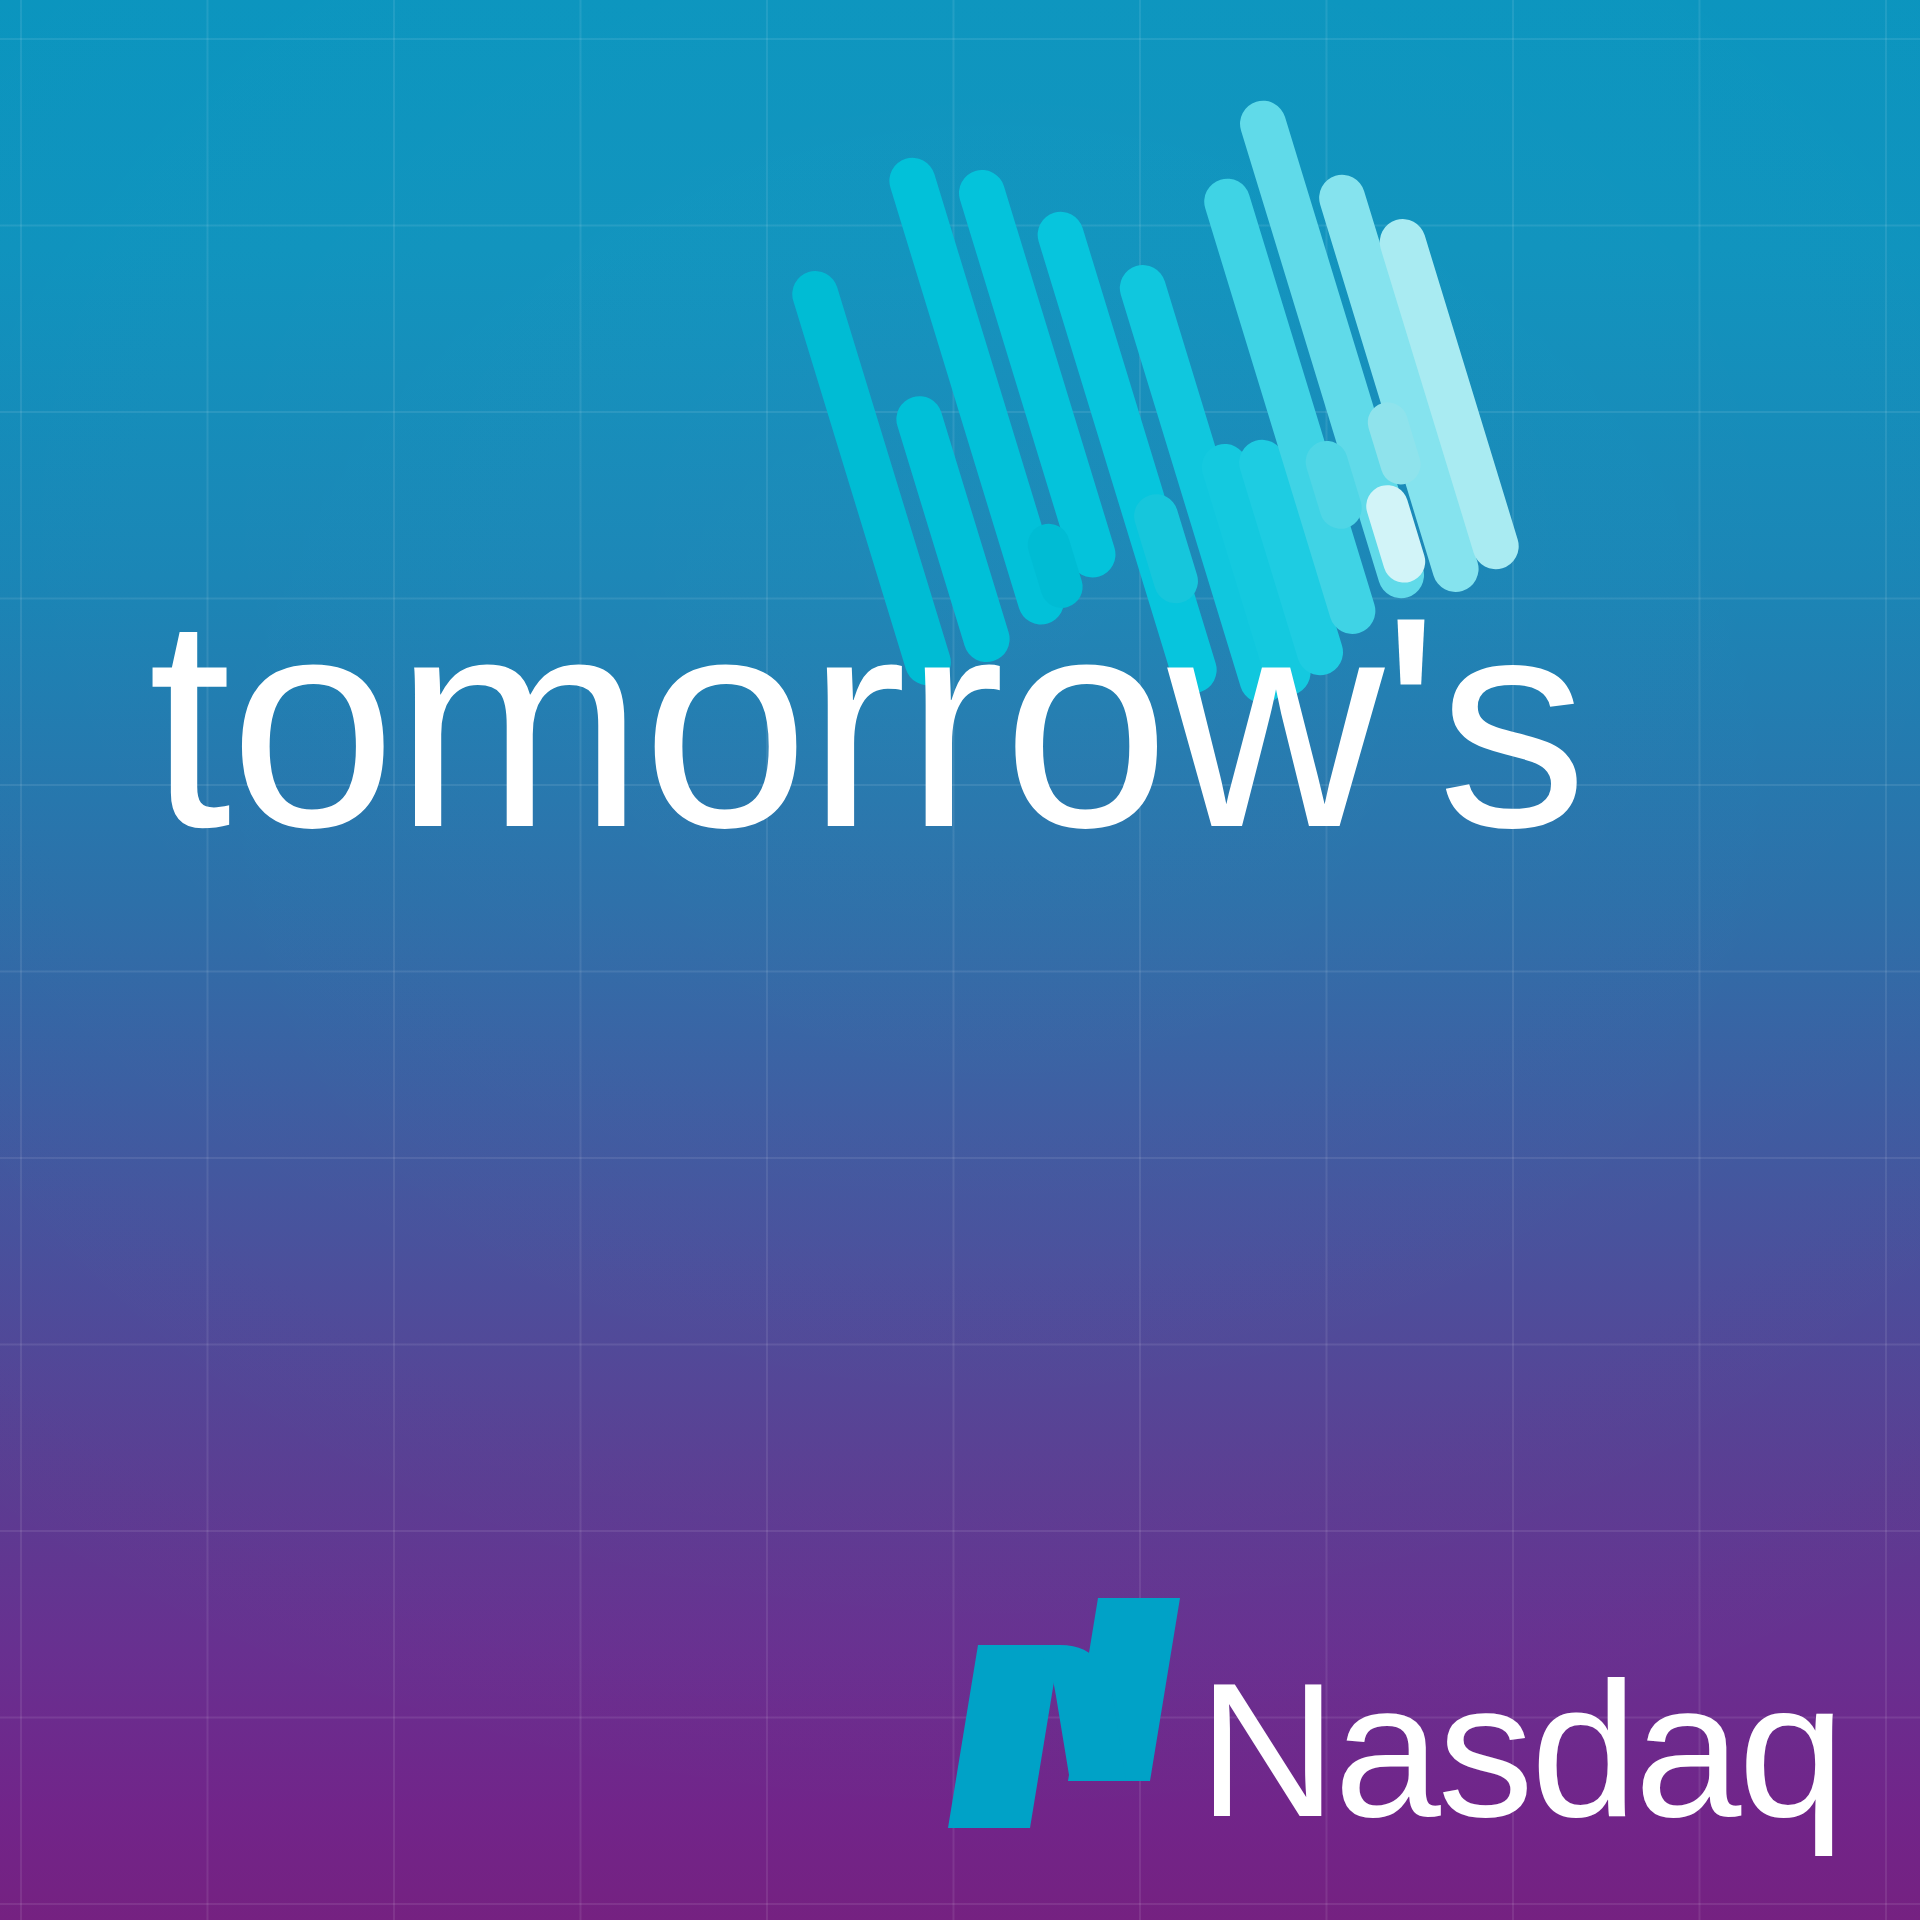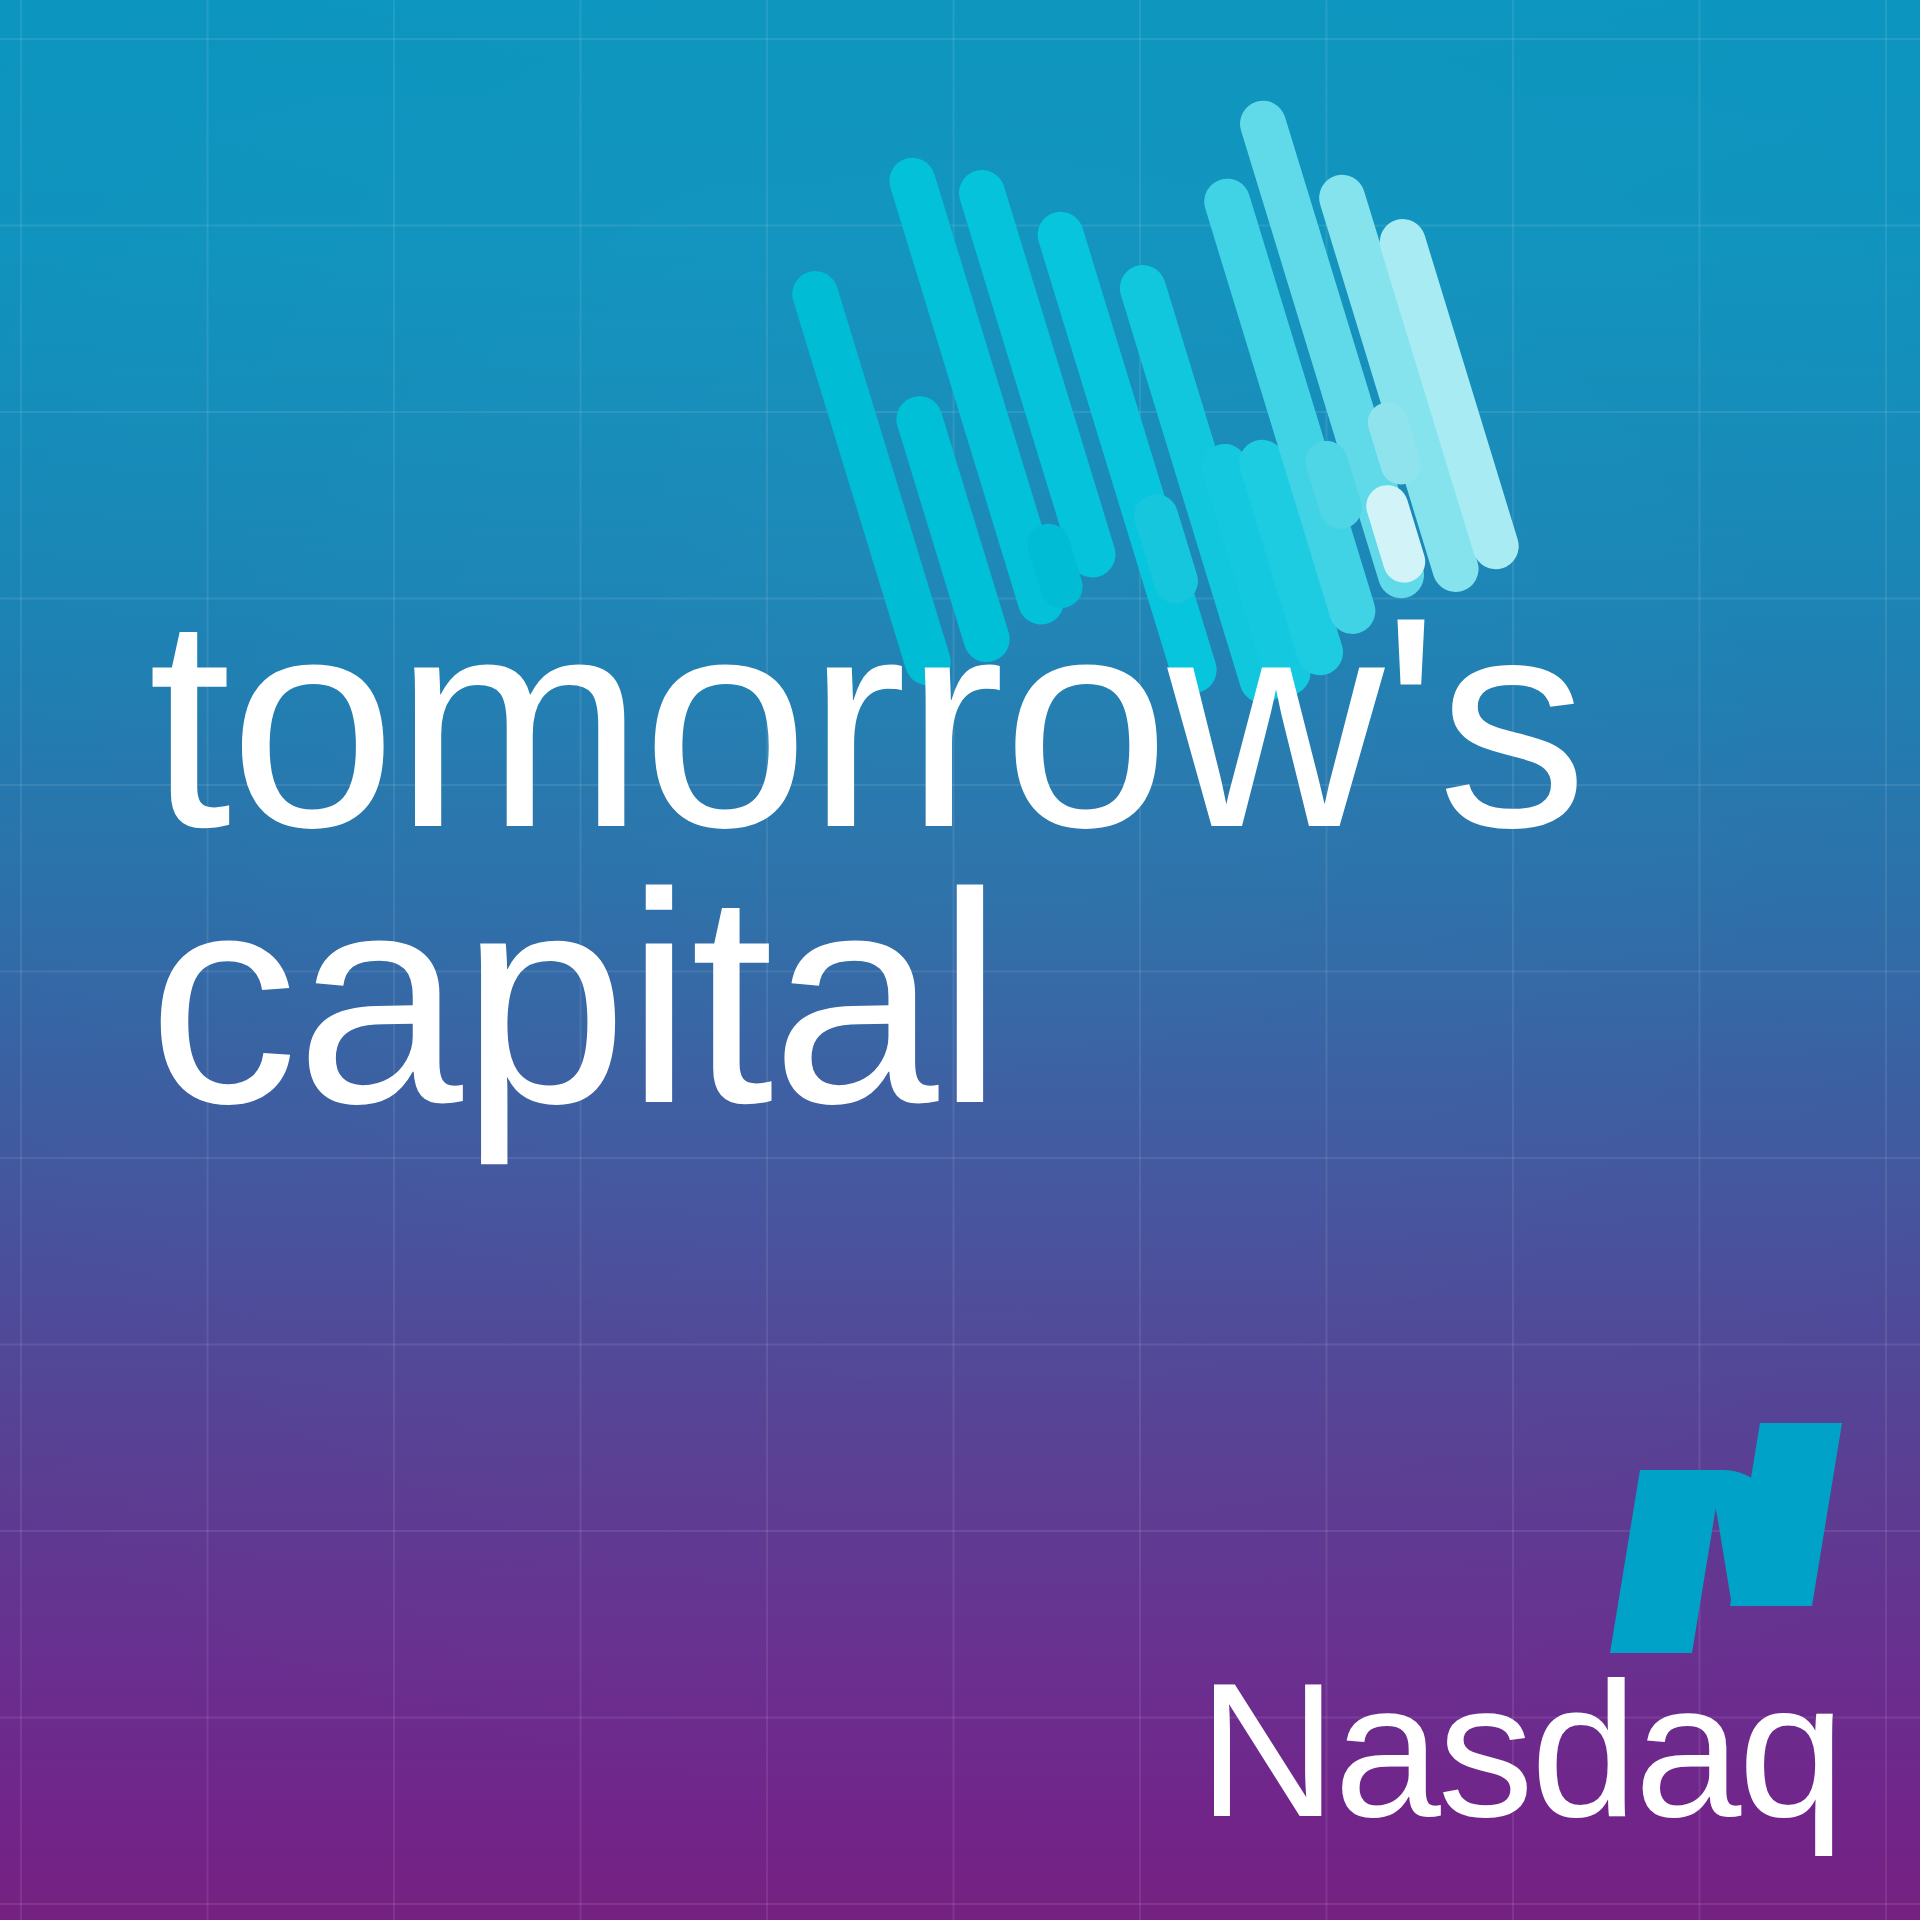--- a/index.html
+++ b/index.html
@@ -55,21 +55,20 @@
   .wordmark span{ display:inline-block; }
 
   
   #nasdaq{
     position:absolute;
     right:78px;
     bottom:92px;
     display:flex;
     align-items:flex-end;
     gap:18px;
-    flex-direction:column;
   }
   #nasdaq-mark{display:block;}
   #nasdaq-word{
     color:#ffffff;
     font-family:"Liberation Sans", sans-serif;
     font-weight:400;
     font-size:192px;
     line-height:.82;
     letter-spacing:-3px;
     white-space:nowrap;
@@ -103,23 +102,20 @@
         <line x1="1116" y1="512" x2="1116" y2="580" stroke="#16C6DC" stroke-width="44"></line>
         <line x1="1295" y1="510" x2="1295" y2="558" stroke="#4FD6E6" stroke-width="42"></line>
         <line x1="1365" y1="490" x2="1365" y2="534" stroke="#8FE3EC" stroke-width="40"></line>
       </g>
     </g>
   </svg>
 
   <div class="wordmark" id="line1">
     <span>tomorrow's</span>
   </div>
-  <div class="wordmark" id="line2">
-    <span>capital</span>
-  </div>
 
   <div id="nasdaq">
     <svg id="nasdaq-mark" width="232" height="230" viewBox="0 0 232 230" aria-hidden="true">
       <g fill="#00A2C7">
 
         <path d="M30 47 L112 47 L82 230 L0 230 Z"></path>
 
         <path d="M150 0 L232 0 L202 183 L120 183 Z"></path>
 
         <path d="M112 47 C150 47 162 75 166 105 L178 183 L122 183 L108 98 C104 72 98 57 82 50 Z"></path>

